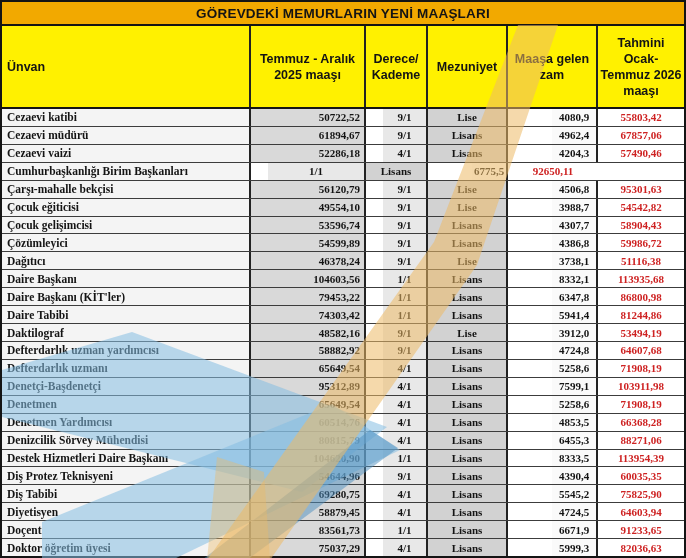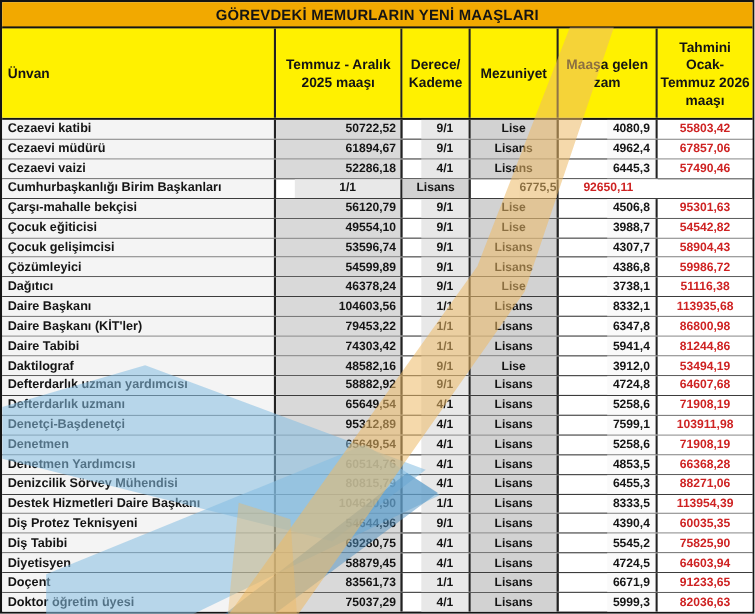--- a/index.html
+++ b/index.html
@@ -9,21 +9,21 @@
   .title{flex:0 0 22px;background:var(--title-bg,#F2A900);border-bottom:2px solid #141414;
          display:flex;align-items:center;justify-content:center;
          font-weight:bold;font-size:13.5px;color:#141414;letter-spacing:.2px;}
   .grid-cols{display:grid;grid-template-columns:249px 115px 62px 80px 90px 1fr;}
   .header{flex:0 0 81px;border-bottom:2px solid #141414;}
   .hc{box-sizing:border-box;border-right:2px solid #222;background:var(--header-bg,#FFF100);
       display:flex;align-items:center;justify-content:center;text-align:center;
       font-weight:bold;font-size:12.5px;line-height:16px;color:#141414;padding:2px 1px;}
   .hc.h0{justify-content:flex-start;text-align:center;padding-left:5px;}
   .hc.h5{border-right:none;}
-  .tbody{flex:1;display:flex;flex-direction:column;}
+  .tbody{flex:1;display:flex;flex-direction:column;font-family:Liberation Serif, serif;}
   .row{flex:1;display:grid;grid-template-columns:249px 115px 62px 80px 90px 1fr;
        border-bottom:1px solid #3c3c3c;}
   .row:last-child{border-bottom:none;}
   .cell{box-sizing:border-box;border-right:2px solid #222;display:flex;align-items:center;
         font-weight:bold;font-size:11px;color:#141414;white-space:nowrap;overflow:hidden;}
   .c0{background:var(--col-unvan-bg,#F4F4F4);justify-content:flex-start;padding-left:5px;font-size:11.5px;}
   .c1{background:var(--col-maas2025-bg,#D9D9D9);justify-content:flex-end;padding-right:4px;}
   .c2{background:var(--col-derece-bg,#E8E8E8);justify-content:center;margin-left:17px;}
   .c3{background:var(--col-mezuniyet-bg,#D2D2D2);justify-content:center;}
   .c4{background:var(--col-zam-bg,#FAFAFA);justify-content:center;margin-left:44px;}
@@ -62,21 +62,21 @@
         <div class="cell c2">9/1</div>
         <div class="cell c3">Lisans</div>
         <div class="cell c4">4962,4</div>
         <div class="cell c5">67857,06</div>
       </div>
       <div class="row">
         <div class="cell c0">Cezaevi vaizi</div>
         <div class="cell c1">52286,18</div>
         <div class="cell c2">4/1</div>
         <div class="cell c3">Lisans</div>
-        <div class="cell c4">6445,3</div>
+        <div class="cell c4">4204,3</div>
         <div class="cell c5">57490,46</div>
       </div>
       <div class="row">
         <div class="cell c0">Cumhurbaşkanlığı Birim Başkanları</div>
         <div class="cell c2">1/1</div>
         <div class="cell c3">Lisans</div>
         <div class="cell c4">6775,5</div>
         <div class="cell c5">92650,11</div>
       </div>
       <div class="row">

